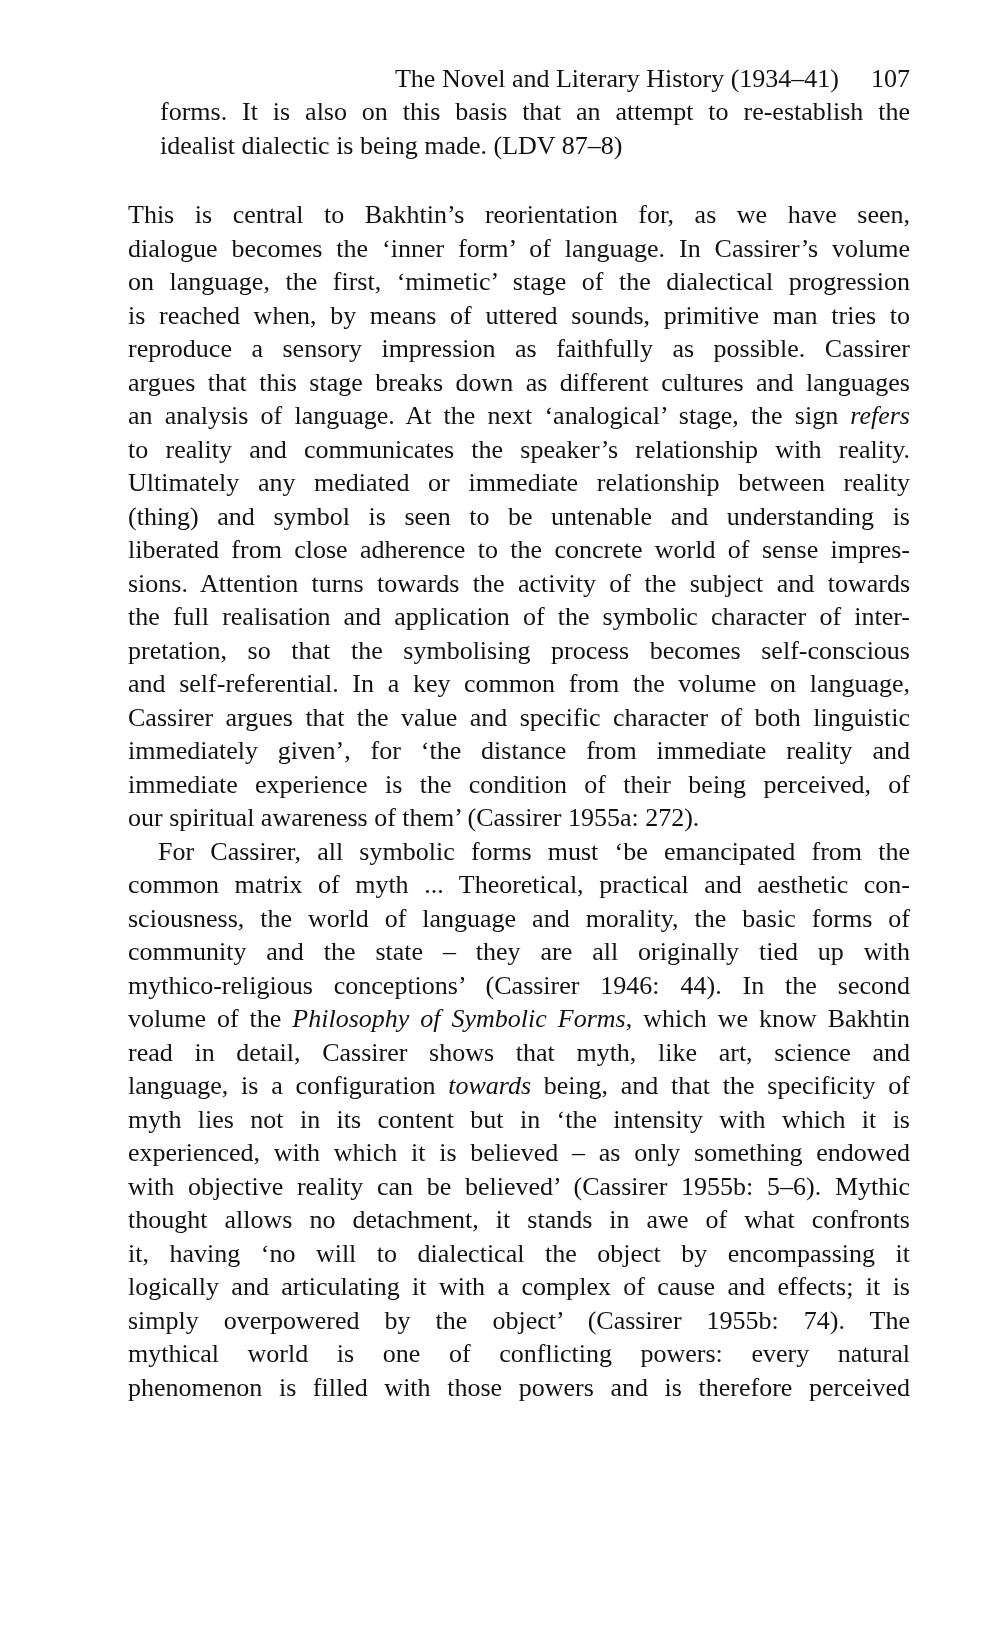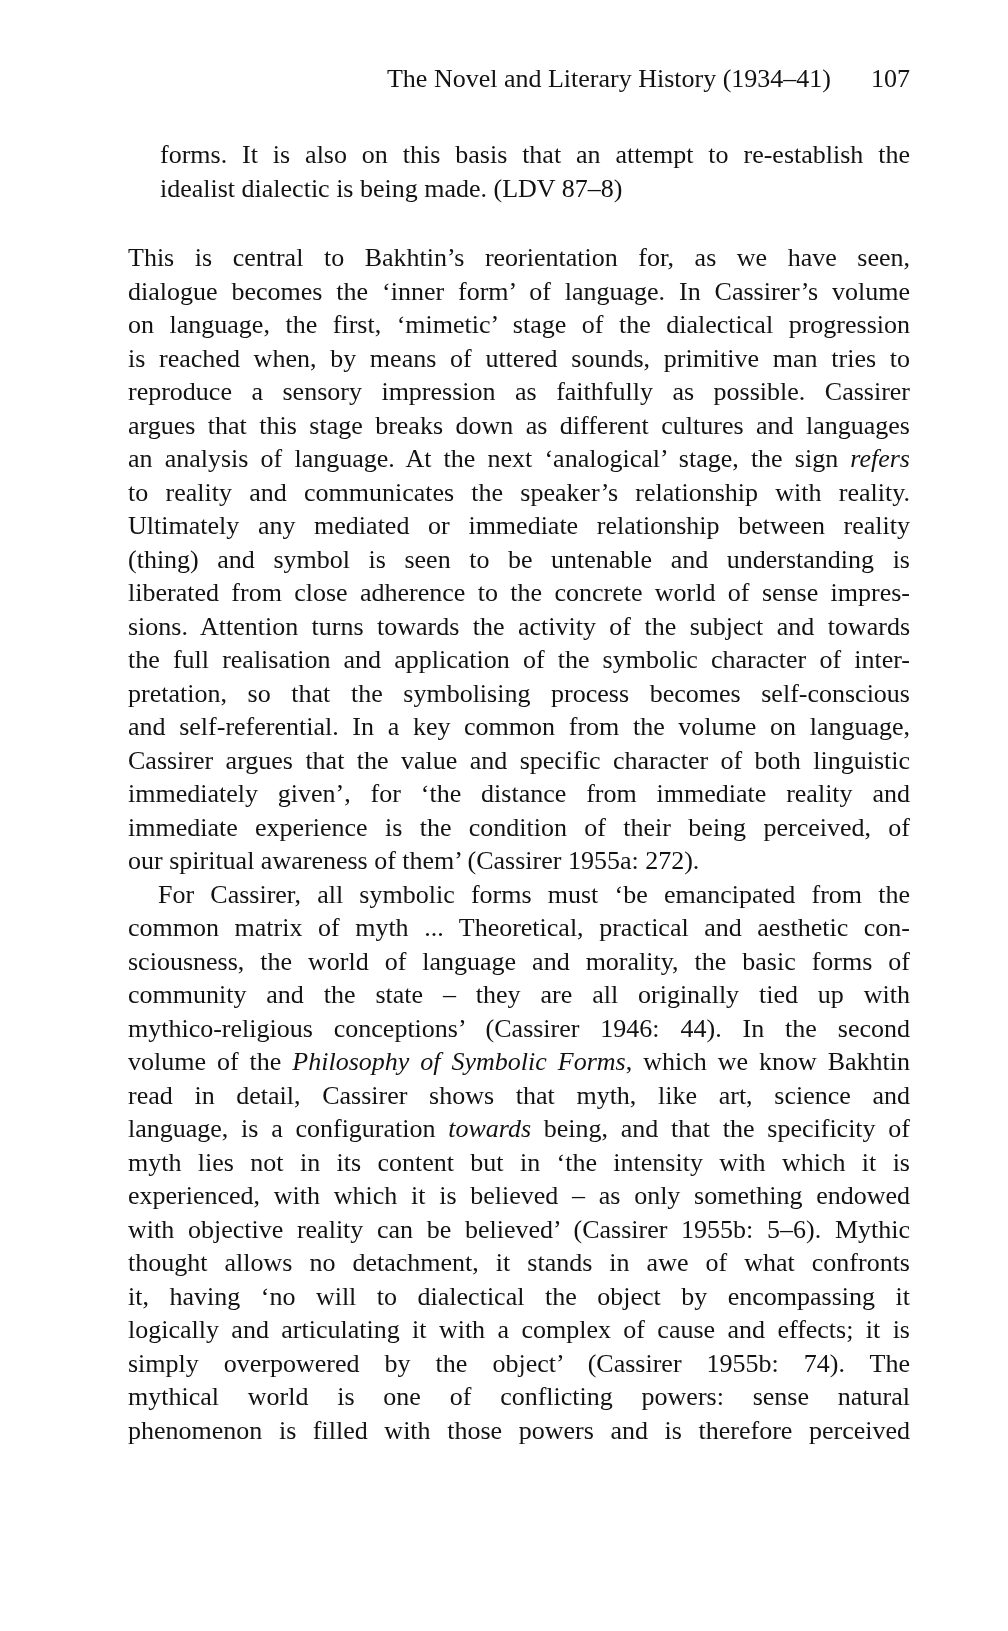--- a/index.html
+++ b/index.html
@@ -12,26 +12,25 @@
     color: #121212;
     font-family: "Liberation Serif", "DejaVu Serif", serif;
     font-size: 26px;
     padding: 62px 98px 0 128px;
     overflow: hidden;
   }
   .running-header {
     display: flex;
     justify-content: flex-end;
     align-items: baseline;
-    gap: 40px;
+    gap: 32px;
     line-height: 33px;
     white-space: nowrap;
   }
   .quote-block {
-    margin-top: 43px;
     padding-left: 32px;
     line-height: 33.5px;
   }
   .paragraph { line-height: 33.5px; }
   .paragraph-first { margin-top: 36px; }
   .text-line {
     text-align: justify;
     text-align-last: justify;
     -moz-text-align-last: justify;
     min-height: 33.5px;
@@ -89,17 +88,17 @@
       <div class="text-line"><span>volume of the </span><span class="italic">Philosophy of Symbolic Forms</span><span>, which we know Bakhtin</span></div>
       <div class="text-line"><span>read in detail, Cassirer shows that myth, like art, science and</span></div>
       <div class="text-line"><span>language, is a configuration </span><span class="italic">towards</span><span> being, and that the specificity of</span></div>
       <div class="text-line"><span>myth lies not in its content but in ‘the intensity with which it is</span></div>
       <div class="text-line"><span>experienced, with which it is believed – as only something endowed</span></div>
       <div class="text-line"><span>with objective reality can be believed’ (Cassirer 1955b: 5–6). Mythic</span></div>
       <div class="text-line"><span>thought allows no detachment, it stands in awe of what confronts</span></div>
       <div class="text-line"><span>it, having ‘no will to dialectical the object by encompassing it</span></div>
       <div class="text-line"><span>logically and articulating it with a complex of cause and effects; it is</span></div>
       <div class="text-line"><span>simply overpowered by the object’ (Cassirer 1955b: 74). The</span></div>
-      <div class="text-line"><span>mythical world is one of conflicting powers: sense natural</span></div>
+      <div class="text-line"><span>mythical world is one of conflicting powers: every natural</span></div>
       <div class="text-line"><span>phenomenon is filled with those powers and is therefore perceived</span></div>
     </div>
 
 </div>
 
 </body></html>

